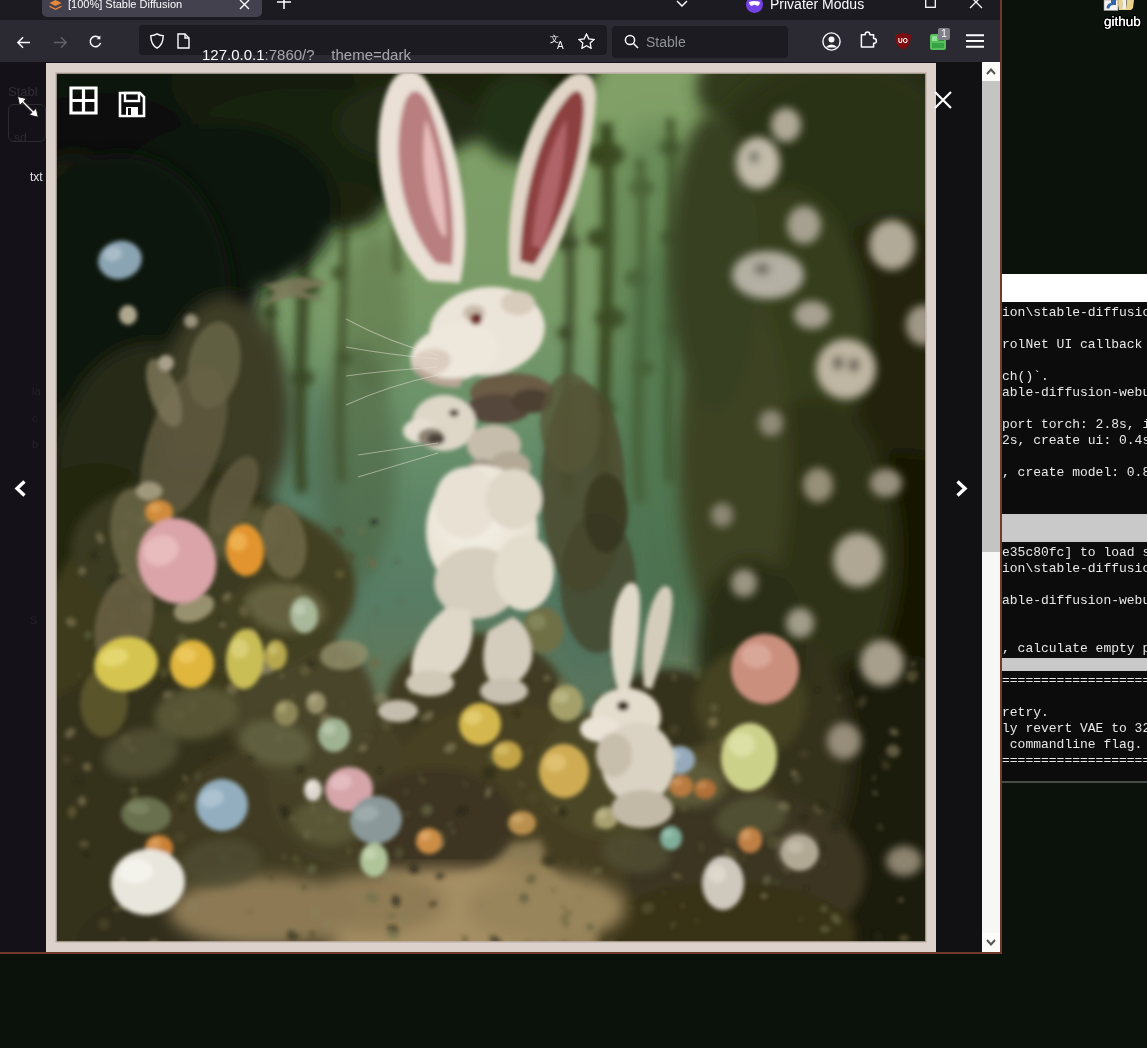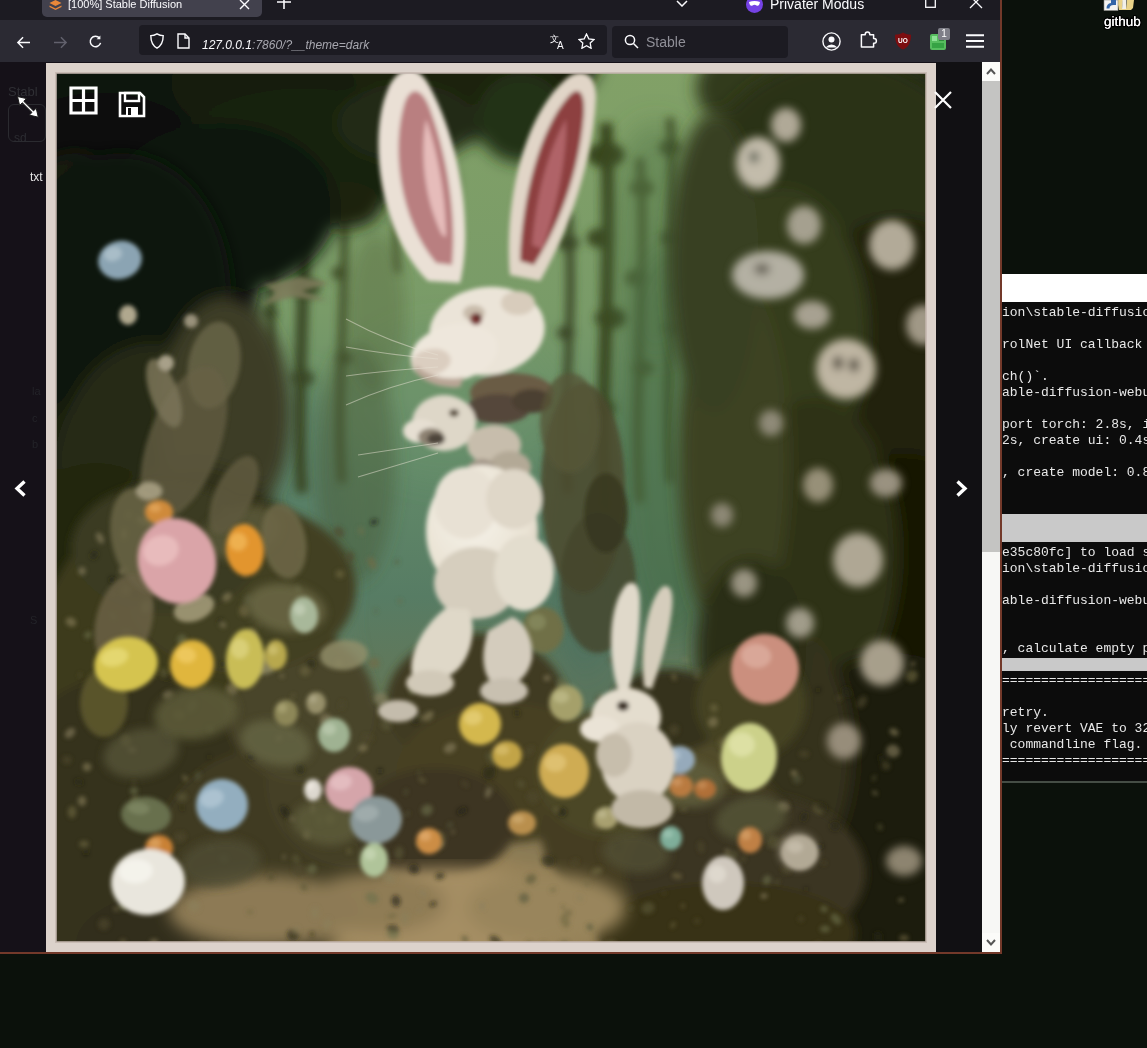--- a/index.html
+++ b/index.html
@@ -65,21 +65,21 @@
 <div class="abs" style="left:139px;top:25px;width:468px;height:30px;background:#1c1b22;border-radius:4px;"></div>
 
 <svg class="abs" style="left:150px;top:33px;" width="14" height="16" viewBox="0 0 14 16">
   <path d="M7 0.8 C9 2 11.5 2.6 13.2 2.6 C13.2 9 11 13 7 15.2 C3 13 0.8 9 0.8 2.6 C2.5 2.6 5 2 7 0.8 Z" fill="none" stroke="#fbfbfe" stroke-width="1.4"></path>
 </svg>
 
 <svg class="abs" style="left:177px;top:33px;" width="13" height="16" viewBox="0 0 13 16">
   <path d="M1 1 H8 L12 5 V15 H1 Z" fill="none" stroke="#fbfbfe" stroke-width="1.4"></path>
   <path d="M8 1 V5 H12" fill="none" stroke="#fbfbfe" stroke-width="1.4"></path>
 </svg>
-<div class="abs" style="left:202px;top:38px;font-size:12px;color:#fbfbfe;font-style:italic;">127.0.0.1<span style="color:#a7a7af;">:7860/?__theme=dark</span></div>
+<div class="abs" style="left:202px;top:46px;font-size:15px;color:#fbfbfe;">127.0.0.1<span style="color:#a7a7af;">:7860/?__theme=dark</span></div>
 
 <svg class="abs" style="left:550px;top:34px;" width="16" height="16" viewBox="0 0 16 16">
   <text x="0" y="8" font-size="9" fill="#fbfbfe" font-family="Liberation Sans">文</text>
   <text x="7" y="15" font-size="10" fill="#fbfbfe" font-family="Liberation Sans">A</text>
 </svg>
 
 <svg class="abs" style="left:578px;top:33px;" width="17" height="16" viewBox="0 0 17 16">
   <path d="M8.5 1 L10.8 5.8 L16 6.5 L12.2 10.1 L13.1 15.3 L8.5 12.8 L3.9 15.3 L4.8 10.1 L1 6.5 L6.2 5.8 Z" fill="none" stroke="#fbfbfe" stroke-width="1.3"></path>
 </svg>
 

